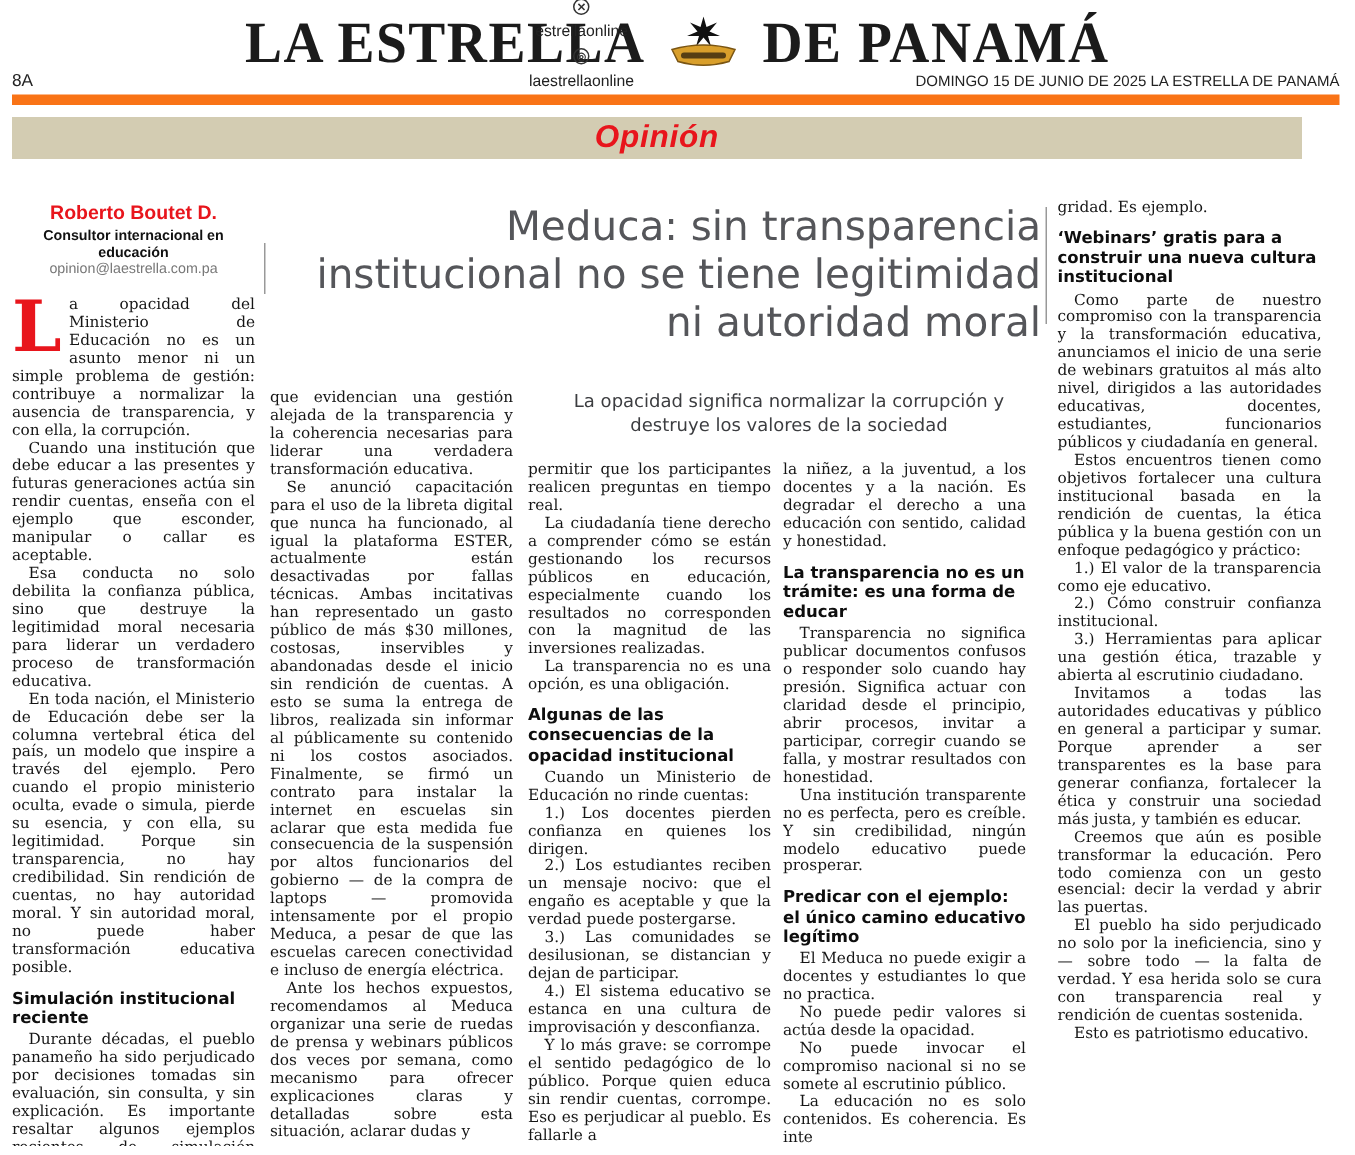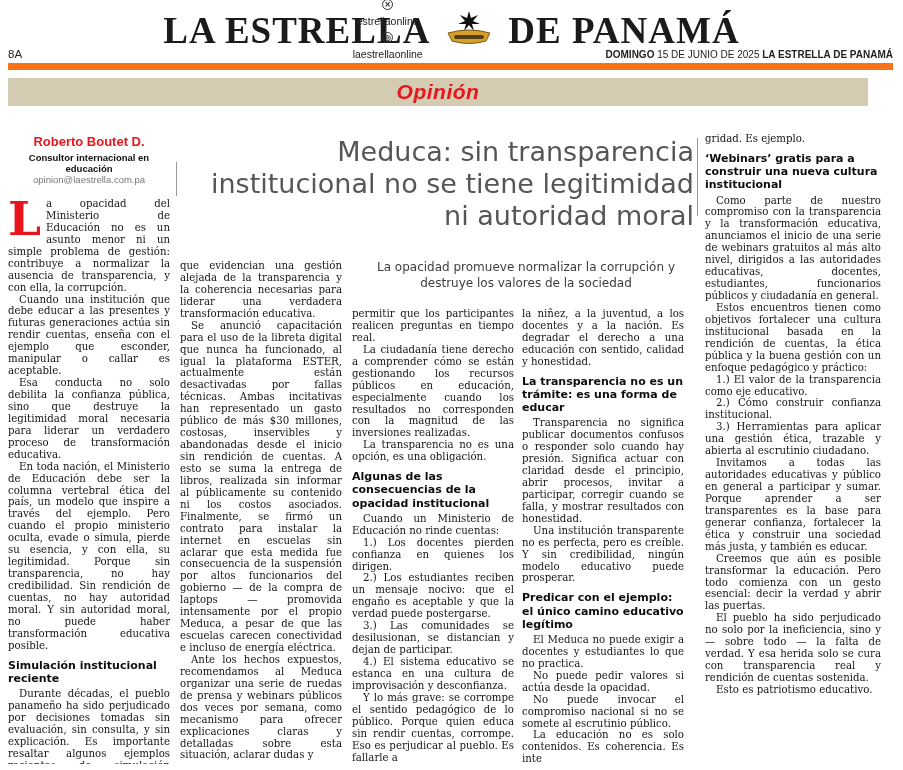--- a/index.html
+++ b/index.html
@@ -30,21 +30,21 @@
     font-family: "Liberation Sans", sans-serif; font-size: 10.5px; color: #222;
     border-bottom: 7px solid #f97316;
     display: flex; align-items: center;
   }
   .infobar-left { position: absolute; left: 0; bottom: 3px; font-size: 11.5px; }
   .infobar-center {
     position: absolute; left: 340px; bottom: 3px;
     display: flex; align-items: center; gap: 5px; white-space: nowrap; flex-direction: column;
   }
   .infobar-right { position: absolute; right: 0; bottom: 3px; white-space: nowrap; font-size: 10px; }
-  .infobar-right b { font-weight: bold; }
+  .infobar-right b { font-weight: normal; }
   .soc-icon {
     display: inline-flex; width: 11px; height: 11px; border: 1px solid #333;
     border-radius: 50%; font-size: 7.5px; align-items: center; justify-content: center;
     font-weight: bold; color: #333; line-height: 1;
   }
   .sep-bar { color:#333; padding: 0 2px; }
   
   .section-banner {
     position: absolute; top: 78px; left: 8px; width: 860px; height: 28px;
     background: #d3ccb2;
@@ -137,21 +137,21 @@
     <span>Opinión</span>
   </div>
 
   <div class="author-block">
     <div class="author-name">Roberto Boutet D.</div>
     <div class="author-role">Consultor internacional en educación</div>
     <div class="author-email">opinion@laestrella.com.pa</div>
   </div>
 
   <h1 class="headline">Meduca: sin transparencia institucional no se tiene legitimidad ni autoridad moral</h1>
-  <div class="subheadline">La opacidad promueve normalizar la corrupción y destruye los valores de la sociedad</div>
+  <div class="subheadline">La opacidad significa normalizar la corrupción y destruye los valores de la sociedad</div>
 
   <div class="vrule vrule-a"></div>
   <div class="vrule vrule-b"></div>
 
   <div class="col col-1">
       <p class="body-p no-indent"><span class="dropcap">L</span>a opacidad del Ministerio de Educación no es un asunto menor ni un simple problema de gestión: contribuye a normalizar la ausencia de transparencia, y con ella, la corrupción.</p>
       <p class="body-p">Cuando una institución que debe educar a las presentes y futuras generaciones actúa sin rendir cuentas, enseña con el ejemplo que esconder, manipular o callar es aceptable.</p>
       <p class="body-p">Esa conducta no solo debilita la confianza pública, sino que destruye la legitimidad moral necesaria para liderar un verdadero proceso de transformación educativa.</p>
       <p class="body-p">En toda nación, el Ministerio de Educación debe ser la columna vertebral ética del país, un modelo que inspire a través del ejemplo. Pero cuando el propio ministerio oculta, evade o simula, pierde su esencia, y con ella, su legitimidad. Porque sin transparencia, no hay credibilidad. Sin rendición de cuentas, no hay autoridad moral. Y sin autoridad moral, no puede haber transformación educativa posible.</p>
       <h3 class="subhead">Simulación institucional reciente</h3>

